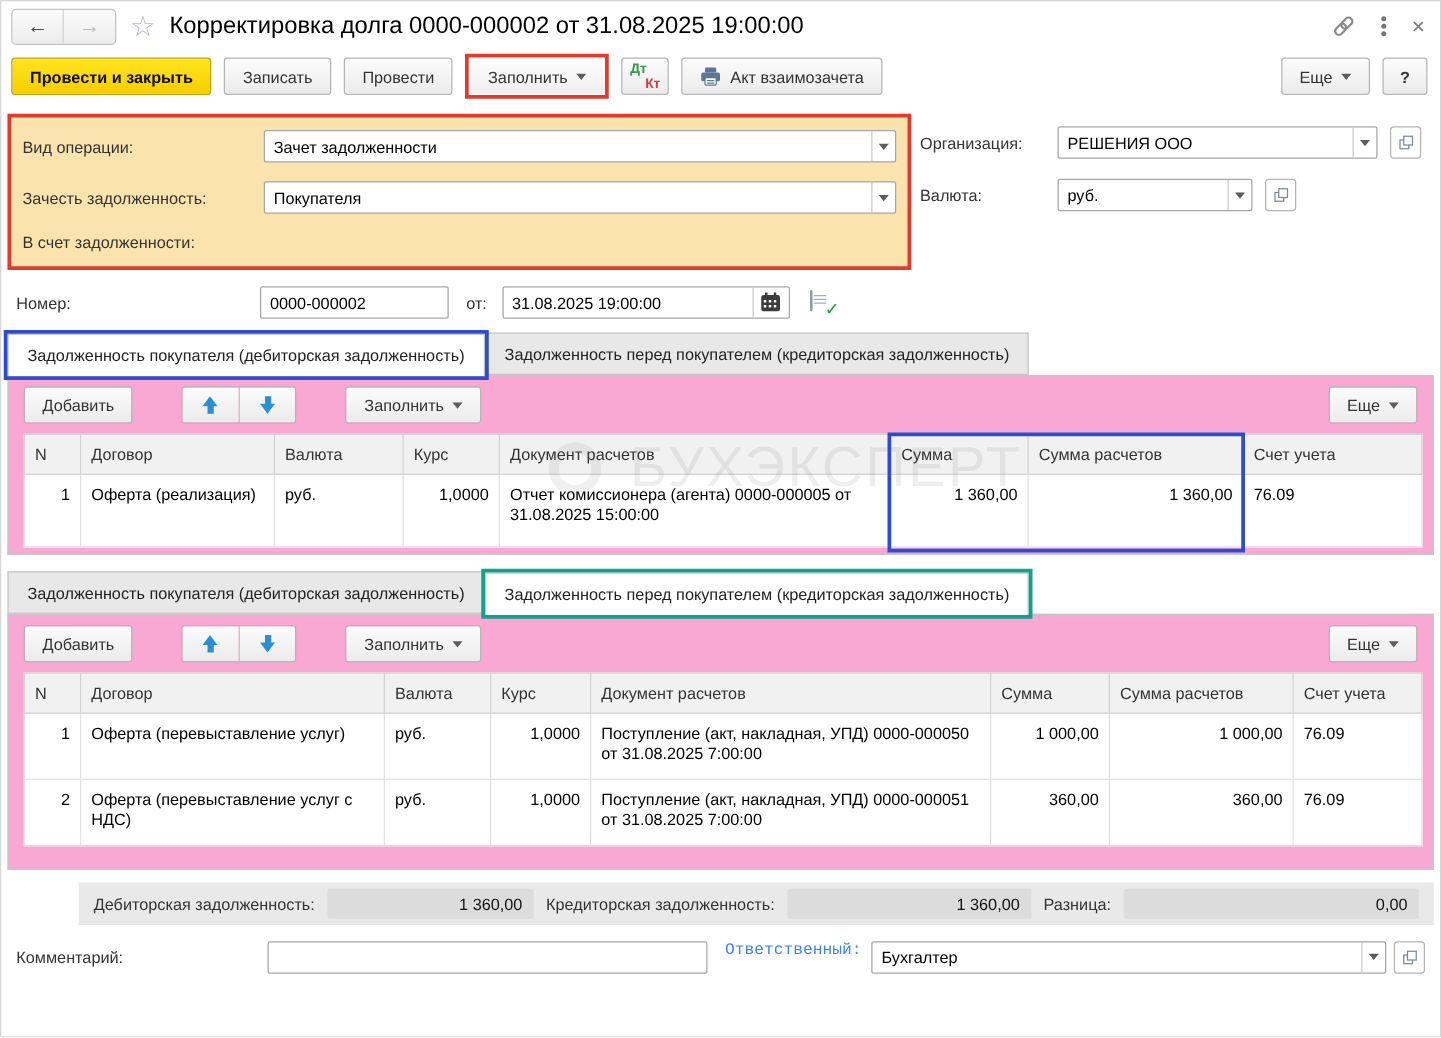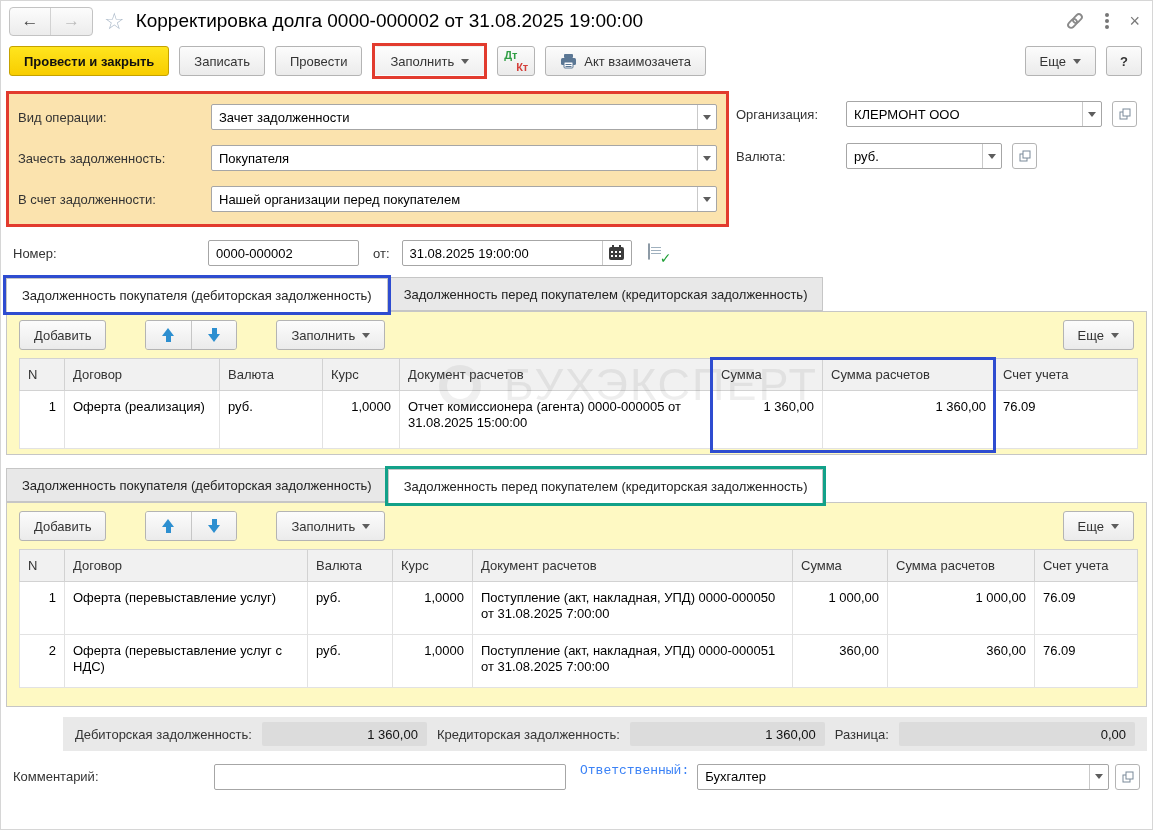--- a/index.html
+++ b/index.html
@@ -70,21 +70,21 @@
   .buyerfield{width:482px;}
   .respfield{flex:1;gap:42px;}
   
   .section{margin-top:11px;}
   .tabstrip{display:flex;margin:0 5px;position:relative;align-items:flex-end;}
   .tab{height:34px;display:flex;align-items:center;padding:0 15px;font-size:13px;color:#222;cursor:pointer;white-space:nowrap;}
   .tab.inactive{background:#e8e8e8;border:1px solid #c6c6c6;}
   .tab.active{background:#fff;border:1px solid #c6c6c6;border-bottom:none;margin-bottom:-1px;z-index:3;position:relative;}
   .hl-blue{outline:3px solid #2e4cd0;}
   .hl-teal{outline:3px solid #12a189;}
-  .panel{border:1px solid #c6c6c6;margin:0 5px;position:relative;background:#fef9c3;}
+  .panel{border:1px solid #c6c6c6;margin:0 5px;position:relative;background:#f9a8d4;}
   .ptoolbar{display:flex;align-items:center;gap:9px;padding:8px 12px;height:46px;}
   .udgroup{display:flex;border:1px solid #b4b4b4;border-radius:3px;overflow:hidden;margin-left:30px;}
   .udbtn{width:45px;height:28px;display:flex;align-items:center;justify-content:center;background:linear-gradient(#fcfcfc,#ebebeb);cursor:pointer;}
   .udbtn + .udbtn{border-left:1px solid #c6c6c6;}
   .arrow{position:relative;width:13px;height:14px;}
   .arrow.up::before{content:"";position:absolute;left:0;top:0;border-left:6px solid transparent;border-right:6px solid transparent;border-bottom:8px solid #2d8fd0;}
   .arrow.up::after{content:"";position:absolute;left:4px;top:7px;width:5px;height:7px;background:#2d8fd0;}
   .arrow.down::before{content:"";position:absolute;left:0;bottom:0;border-left:6px solid transparent;border-right:6px solid transparent;border-top:8px solid #2d8fd0;}
   .arrow.down::after{content:"";position:absolute;left:4px;bottom:7px;width:5px;height:7px;background:#2d8fd0;}
   .fillwrap{margin-left:30px;}
@@ -192,34 +192,28 @@
         <span class="flabel">Зачесть задолженность:</span>
         <div class="field">
           <span class="val">Покупателя</span>
           <span class="dd">
               <span class="caret"></span>
             </span>
         </div>
       </div>
       <div class="frow">
         <span class="flabel">В счет задолженности:</span>
-        <div class="field">
-          <span class="val">Нашей организации перед покупателем</span>
-          <span class="dd">
-              <span class="caret"></span>
-            </span>
-        </div>
       </div>
     </div>
 
     <div class="rightfields">
       <div class="rrow">
         <span class="flabel">Организация:</span>
         <div class="field" style="width:256px">
-          <span class="val">КЛЕРМОНТ ООО</span>
+          <span class="val">РЕШЕНИЯ ООО</span>
           <span class="dd">
               <span class="caret"></span>
             </span>
         </div>
         <span class="openbtn ml10">
           <svg width="12" height="12" viewBox="0 0 12 12">
               <rect x="1" y="4" width="7" height="7" fill="#fff" stroke="#7a8a99"></rect>
               <rect x="4" y="1" width="7" height="7" fill="#fff" stroke="#7a8a99"></rect>
             </svg>
         </span>

